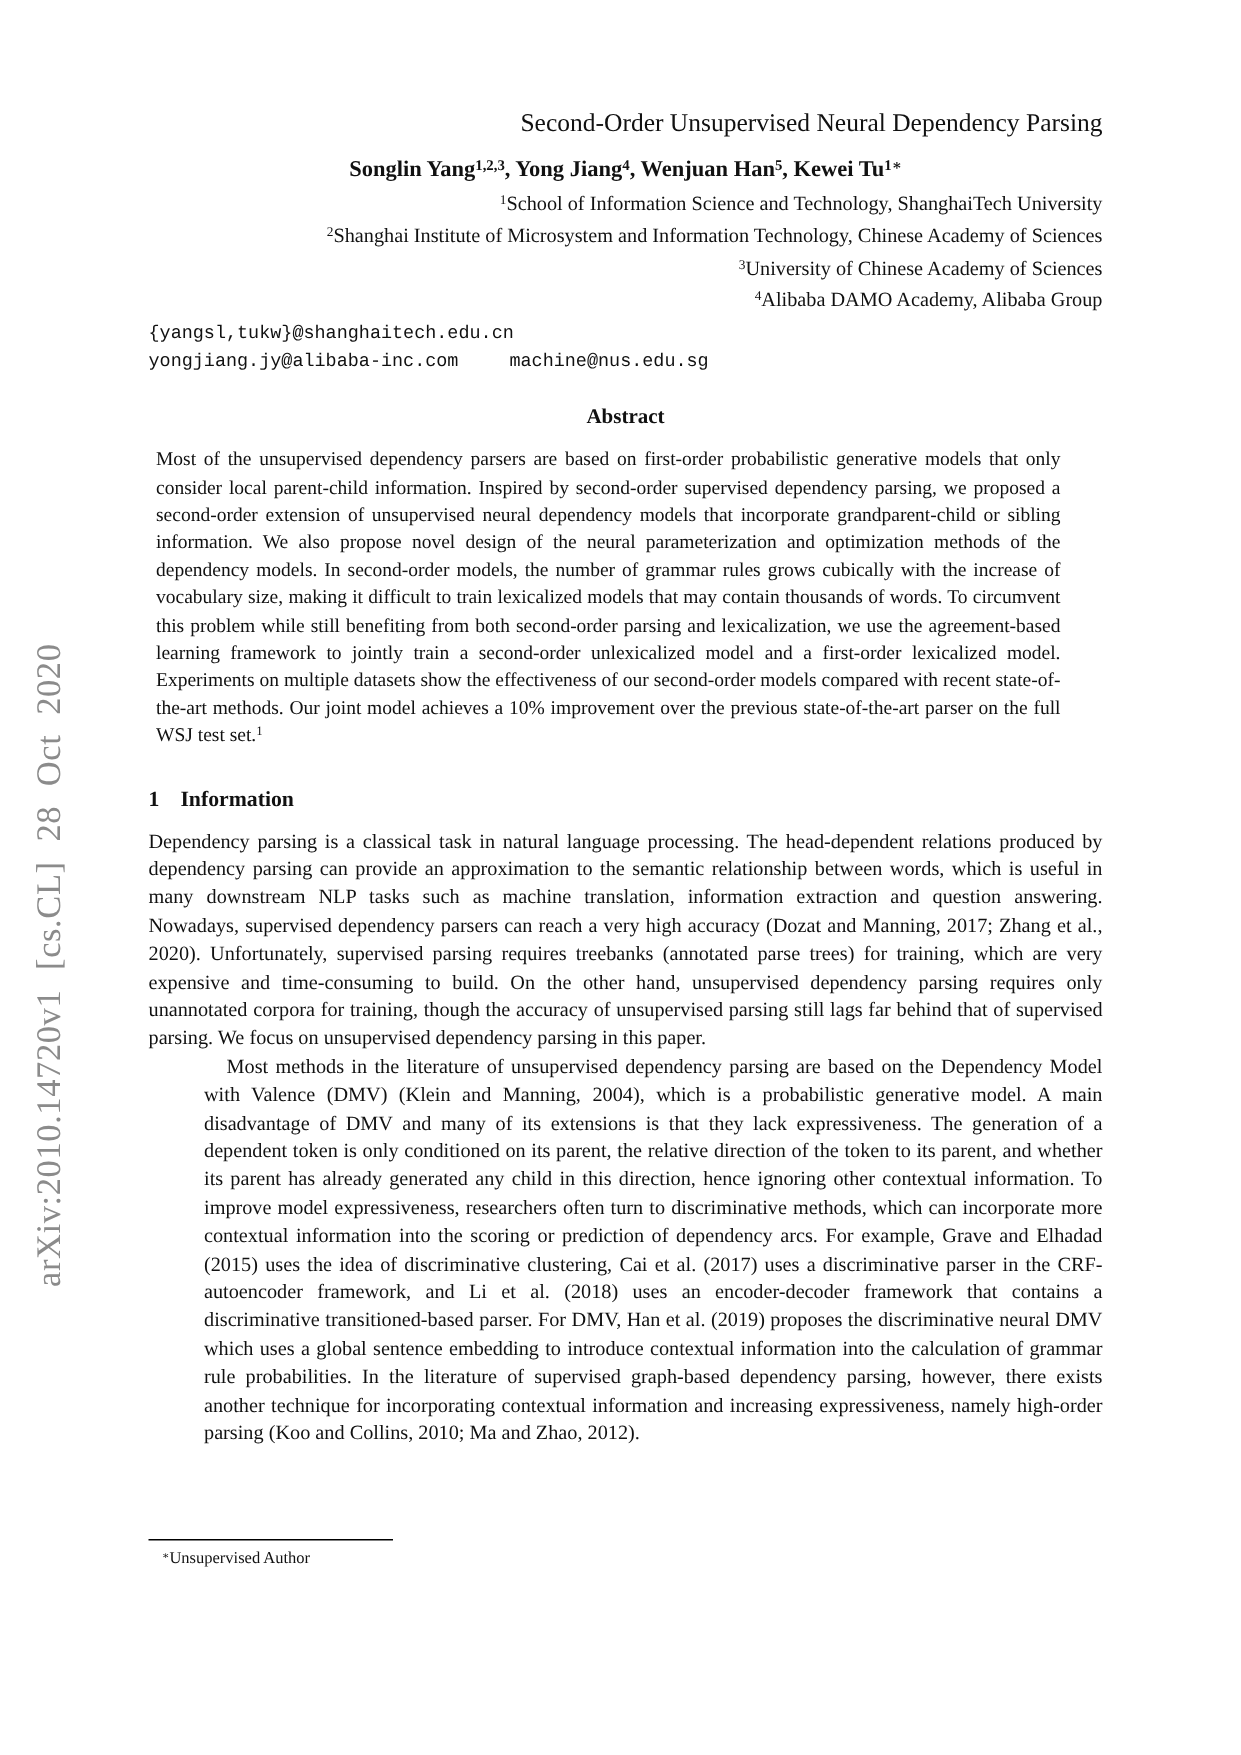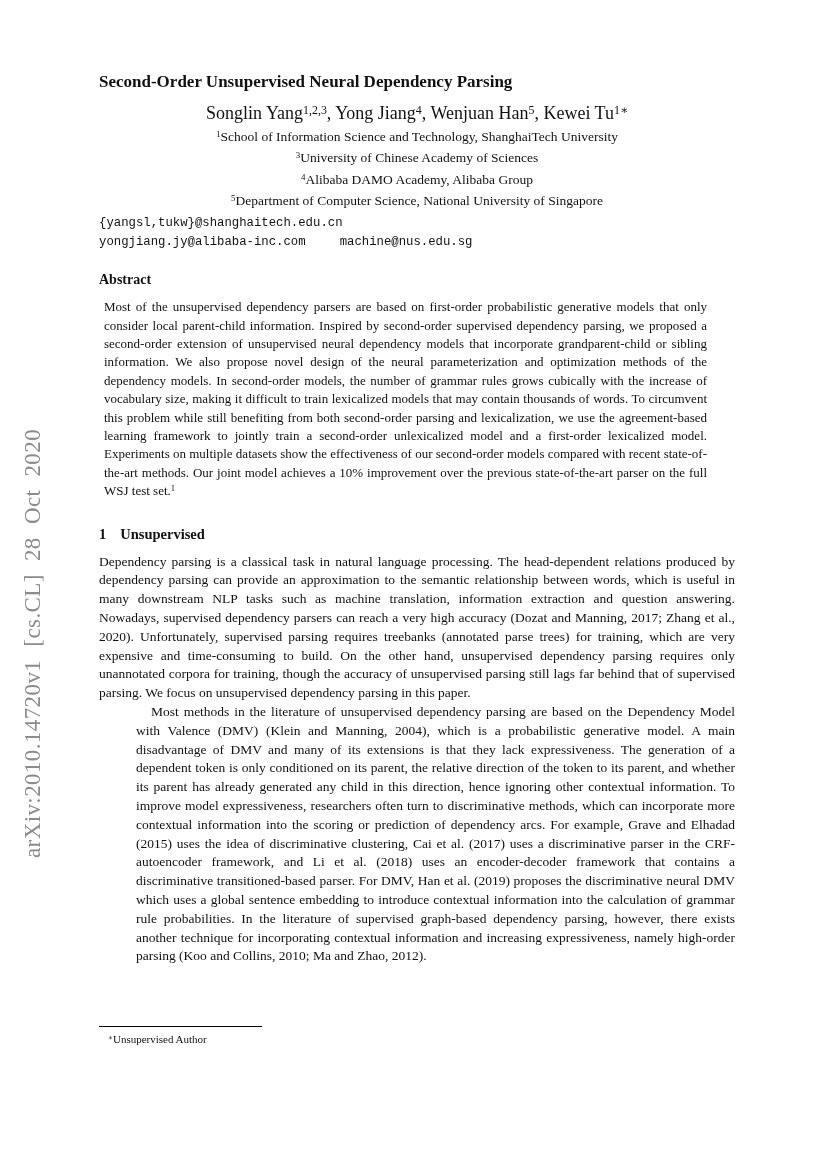--- a/index.html
+++ b/index.html
@@ -10,27 +10,27 @@
     font-family:"Liberation Serif","DejaVu Serif",serif;
     overflow:hidden;
   }
   .watermark {
     position:absolute; left:20px; top:858px;
     transform:rotate(-90deg); transform-origin:0 0;
     white-space:nowrap; font-size:23px; color:#8b8b8b;
     letter-spacing:0.4px; word-spacing:7px;
   }
   .content { padding:72px 92px 0 99px; }
-  .title { text-align:left; font-size:17px; font-weight:bold; }
-  .authors { text-align:center; font-size:18px; font-weight:normal; margin-top:12px; line-height:19px; }
+  .title { text-align:right; font-size:17px; font-weight:normal; }
+  .authors { text-align:center; font-size:15px; font-weight:bold; margin-top:12px; line-height:19px; }
   .affiliations { margin-top:2px; }
-  .affiliation { text-align:center; font-size:13.5px; line-height:19.3px; }
+  .affiliation { text-align:right; font-size:13.5px; line-height:19.3px; }
   .emails { text-align:left; font-family:"Liberation Mono","DejaVu Sans Mono",monospace; font-size:12.3px; line-height:19px; margin-top:2px; }
   .email-gap { display:inline-block; width:34px; }
-  .abstract-heading { font-weight:bold; font-size:14px; margin-top:20px; }
+  .abstract-heading { text-align:center; font-weight:bold; font-size:14px; margin-top:20px; }
   .abstract-text { margin:10px 28px 0 5px; font-size:13px; line-height:18.4px; text-align:justify; }
   .section-heading { font-size:14.5px; font-weight:bold; margin-top:24px; }
   .secgap { display:inline-block; width:14px; }
   .body-para { font-size:13.5px; line-height:18.8px; text-align:justify; }
   .body-para.first { margin-top:10px; }
   .body-para.indent { text-indent:15px;margin-left:37px; }
   .sup { font-size:0.66em; position:relative; top:-0.45em; }
   .footnote-block { position:absolute; left:99px; right:92px; top:1026px; }
   .footnote-rule { width:163px; border-top:1px solid #000; margin-bottom:5px; }
   .footnote { font-size:11px; line-height:14.5px; text-indent:9px; }
@@ -43,35 +43,35 @@
   <div class="watermark">arXiv:2010.14720v1 [cs.CL] 28 Oct 2020</div>
 
   <div class="content">
 
     <h1 class="title">Second-Order Unsupervised Neural Dependency Parsing</h1>
 
     <div class="authors"><span>Songlin Yang</span><span class="sup">1,2,3</span><span>, </span><span>Yong Jiang</span><span class="sup">4</span><span>, </span><span>Wenjuan Han</span><span class="sup">5</span><span>, </span><span>Kewei Tu</span><span class="sup">1∗</span></div>
 
     <div class="affiliations">
       <div class="affiliation"><span class="sup">1</span><span>School of Information Science and Technology, ShanghaiTech University</span></div>
+      <div class="affiliation"><span class="sup">2</span><span>Shanghai Institute of Microsystem and Information Technology, Chinese Academy of Sciences</span></div>
       <div class="affiliation"><span class="sup">3</span><span>University of Chinese Academy of Sciences</span></div>
       <div class="affiliation"><span class="sup">4</span><span>Alibaba DAMO Academy, Alibaba Group</span></div>
-      <div class="affiliation"><span class="sup">5</span><span>Department of Computer Science, National University of Singapore</span></div>
     </div>
 
     <div class="emails">
       <div><span>{yangsl,tukw}@shanghaitech.edu.cn</span></div>
       <div><span>yongjiang.jy@alibaba-inc.com</span><span class="email-gap"></span><span>machine@nus.edu.sg</span></div>
     </div>
 
     <div class="abstract-heading">Abstract</div>
 
     <p class="abstract-text"><span>Most of the unsupervised dependency parsers are based on first-order probabilistic generative models that only consider local parent-child information. Inspired by second-order supervised dependency parsing, we proposed a second-order extension of unsupervised neural dependency models that incorporate grandparent-child or sibling information. We also propose novel design of the neural parameterization and optimization methods of the dependency models. In second-order models, the number of grammar rules grows cubically with the increase of vocabulary size, making it difficult to train lexicalized models that may contain thousands of words. To circumvent this problem while still benefiting from both second-order parsing and lexicalization, we use the agreement-based learning framework to jointly train a second-order unlexicalized model and a first-order lexicalized model. Experiments on multiple datasets show the effectiveness of our second-order models compared with recent state-of-the-art methods. Our joint model achieves a 10% improvement over the previous state-of-the-art parser on the full WSJ test set.</span><span class="sup">1</span></p>
 
-    <h2 class="section-heading"><span>1</span><span class="secgap"></span><span>Unsupervised</span></h2>
+    <h2 class="section-heading"><span>1</span><span class="secgap"></span><span>Information</span></h2>
 
     <p class="body-para first">Dependency parsing is a classical task in natural language processing. The head-dependent relations produced by dependency parsing can provide an approximation to the semantic relationship between words, which is useful in many downstream NLP tasks such as machine translation, information extraction and question answering. Nowadays, supervised dependency parsers can reach a very high accuracy (Dozat and Manning, 2017; Zhang et al., 2020). Unfortunately, supervised parsing requires treebanks (annotated parse trees) for training, which are very expensive and time-consuming to build. On the other hand, unsupervised dependency parsing requires only unannotated corpora for training, though the accuracy of unsupervised parsing still lags far behind that of supervised parsing. We focus on unsupervised dependency parsing in this paper.</p>
 
     <p class="body-para indent">Most methods in the literature of unsupervised dependency parsing are based on the Dependency Model with Valence (DMV) (Klein and Manning, 2004), which is a probabilistic generative model. A main disadvantage of DMV and many of its extensions is that they lack expressiveness. The generation of a dependent token is only conditioned on its parent, the relative direction of the token to its parent, and whether its parent has already generated any child in this direction, hence ignoring other contextual information. To improve model expressiveness, researchers often turn to discriminative methods, which can incorporate more contextual information into the scoring or prediction of dependency arcs. For example, Grave and Elhadad (2015) uses the idea of discriminative clustering, Cai et al. (2017) uses a discriminative parser in the CRF-autoencoder framework, and Li et al. (2018) uses an encoder-decoder framework that contains a discriminative transitioned-based parser. For DMV, Han et al. (2019) proposes the discriminative neural DMV which uses a global sentence embedding to introduce contextual information into the calculation of grammar rule probabilities. In the literature of supervised graph-based dependency parsing, however, there exists another technique for incorporating contextual information and increasing expressiveness, namely high-order parsing (Koo and Collins, 2010; Ma and Zhao, 2012).</p>
 
   </div>
 
   <div class="footnote-block">
     <div class="footnote-rule"></div>
     <div class="footnote"><span class="sup">∗</span><span>Unsupervised Author</span></div>

